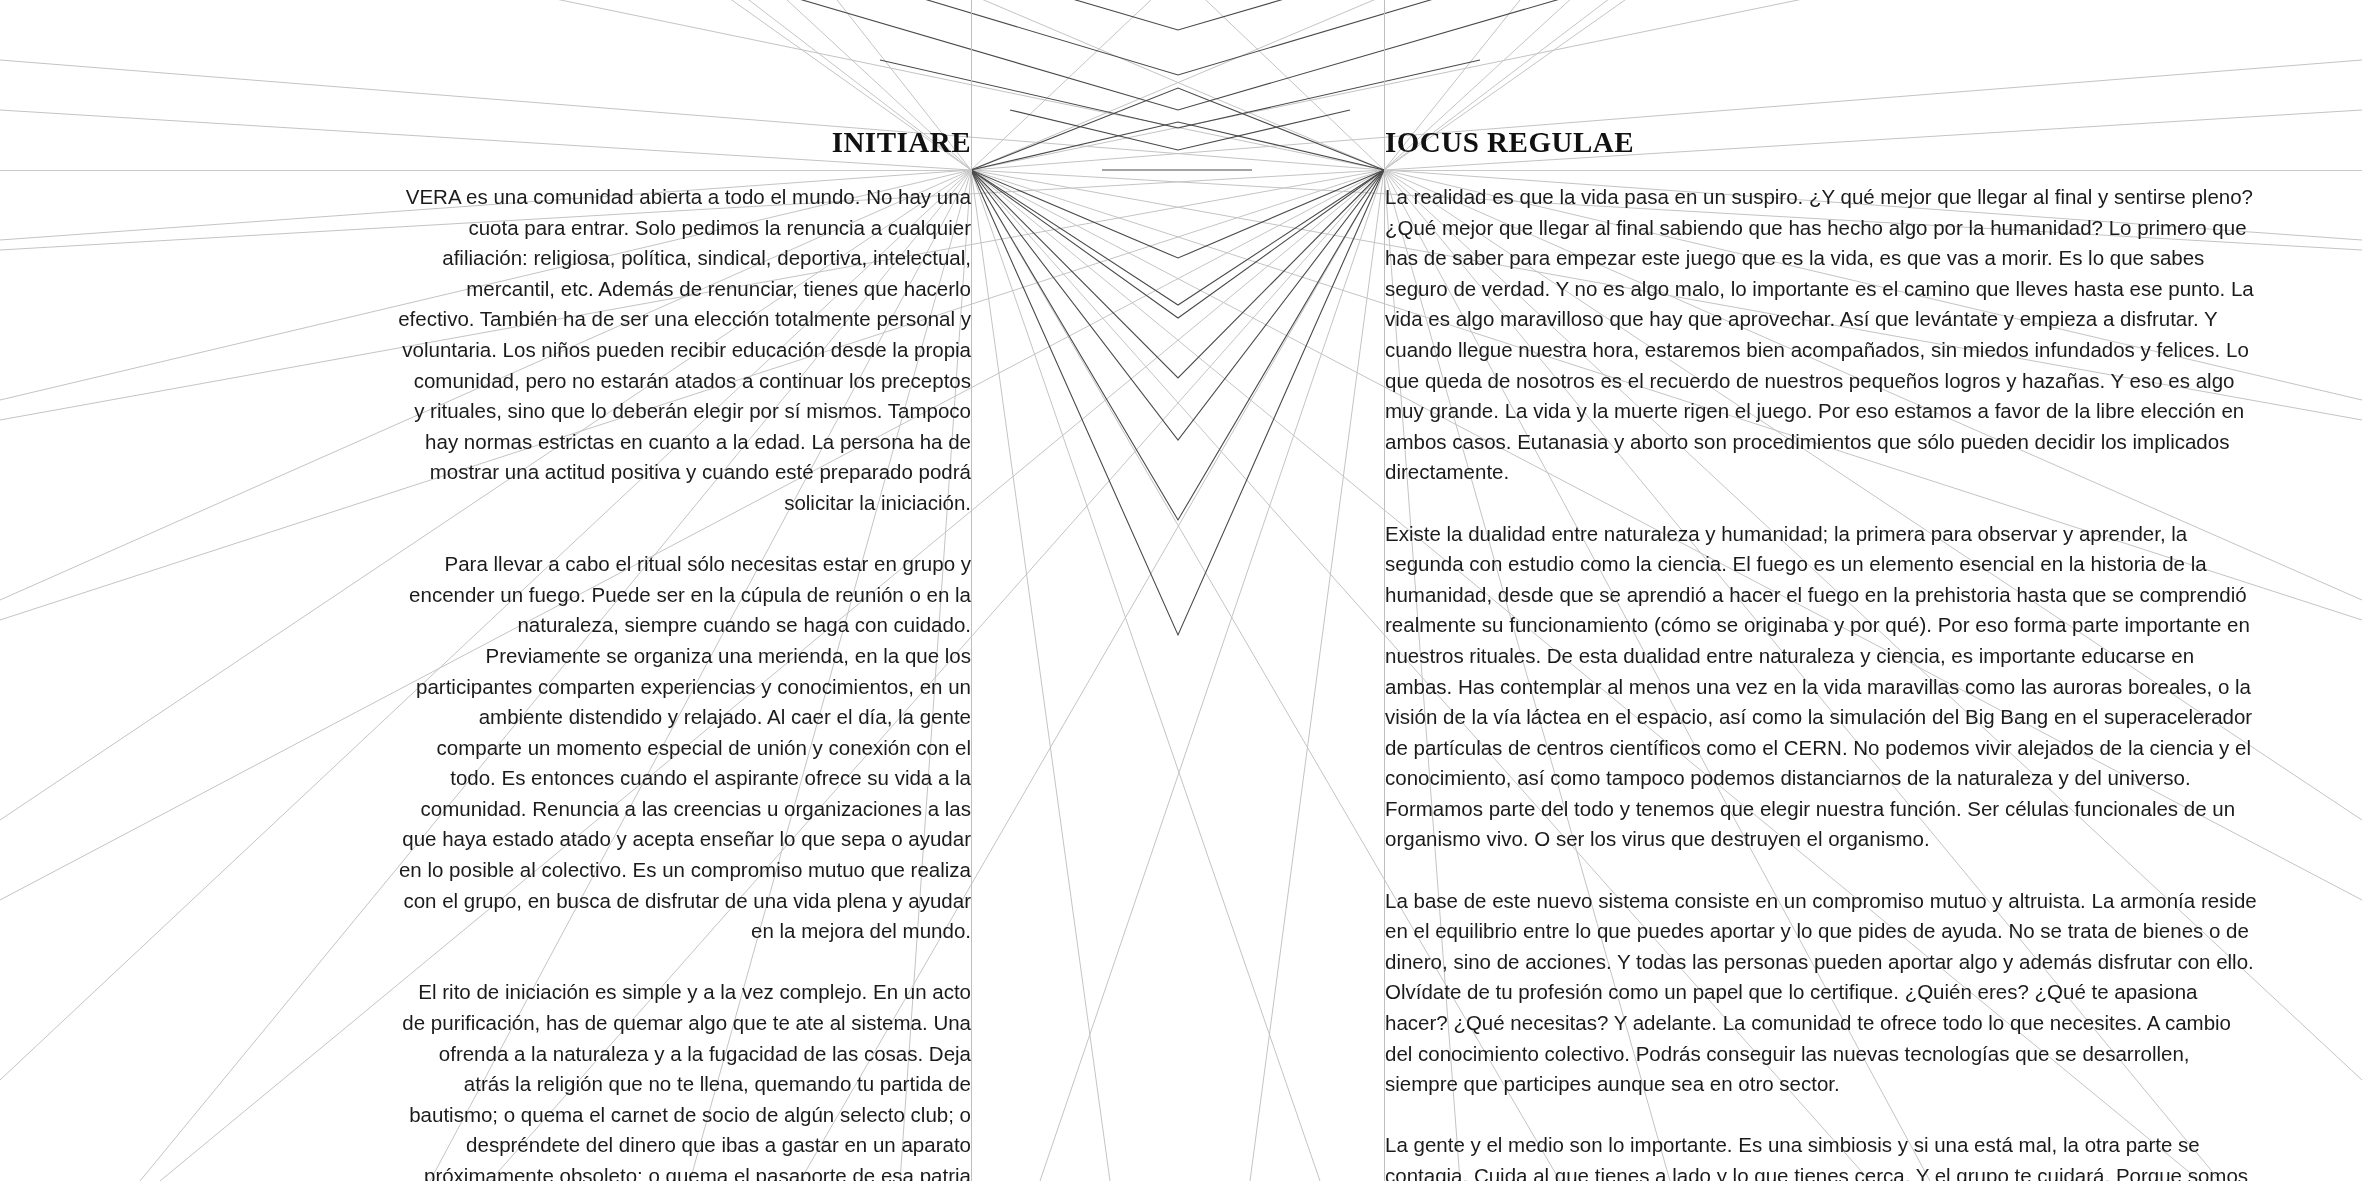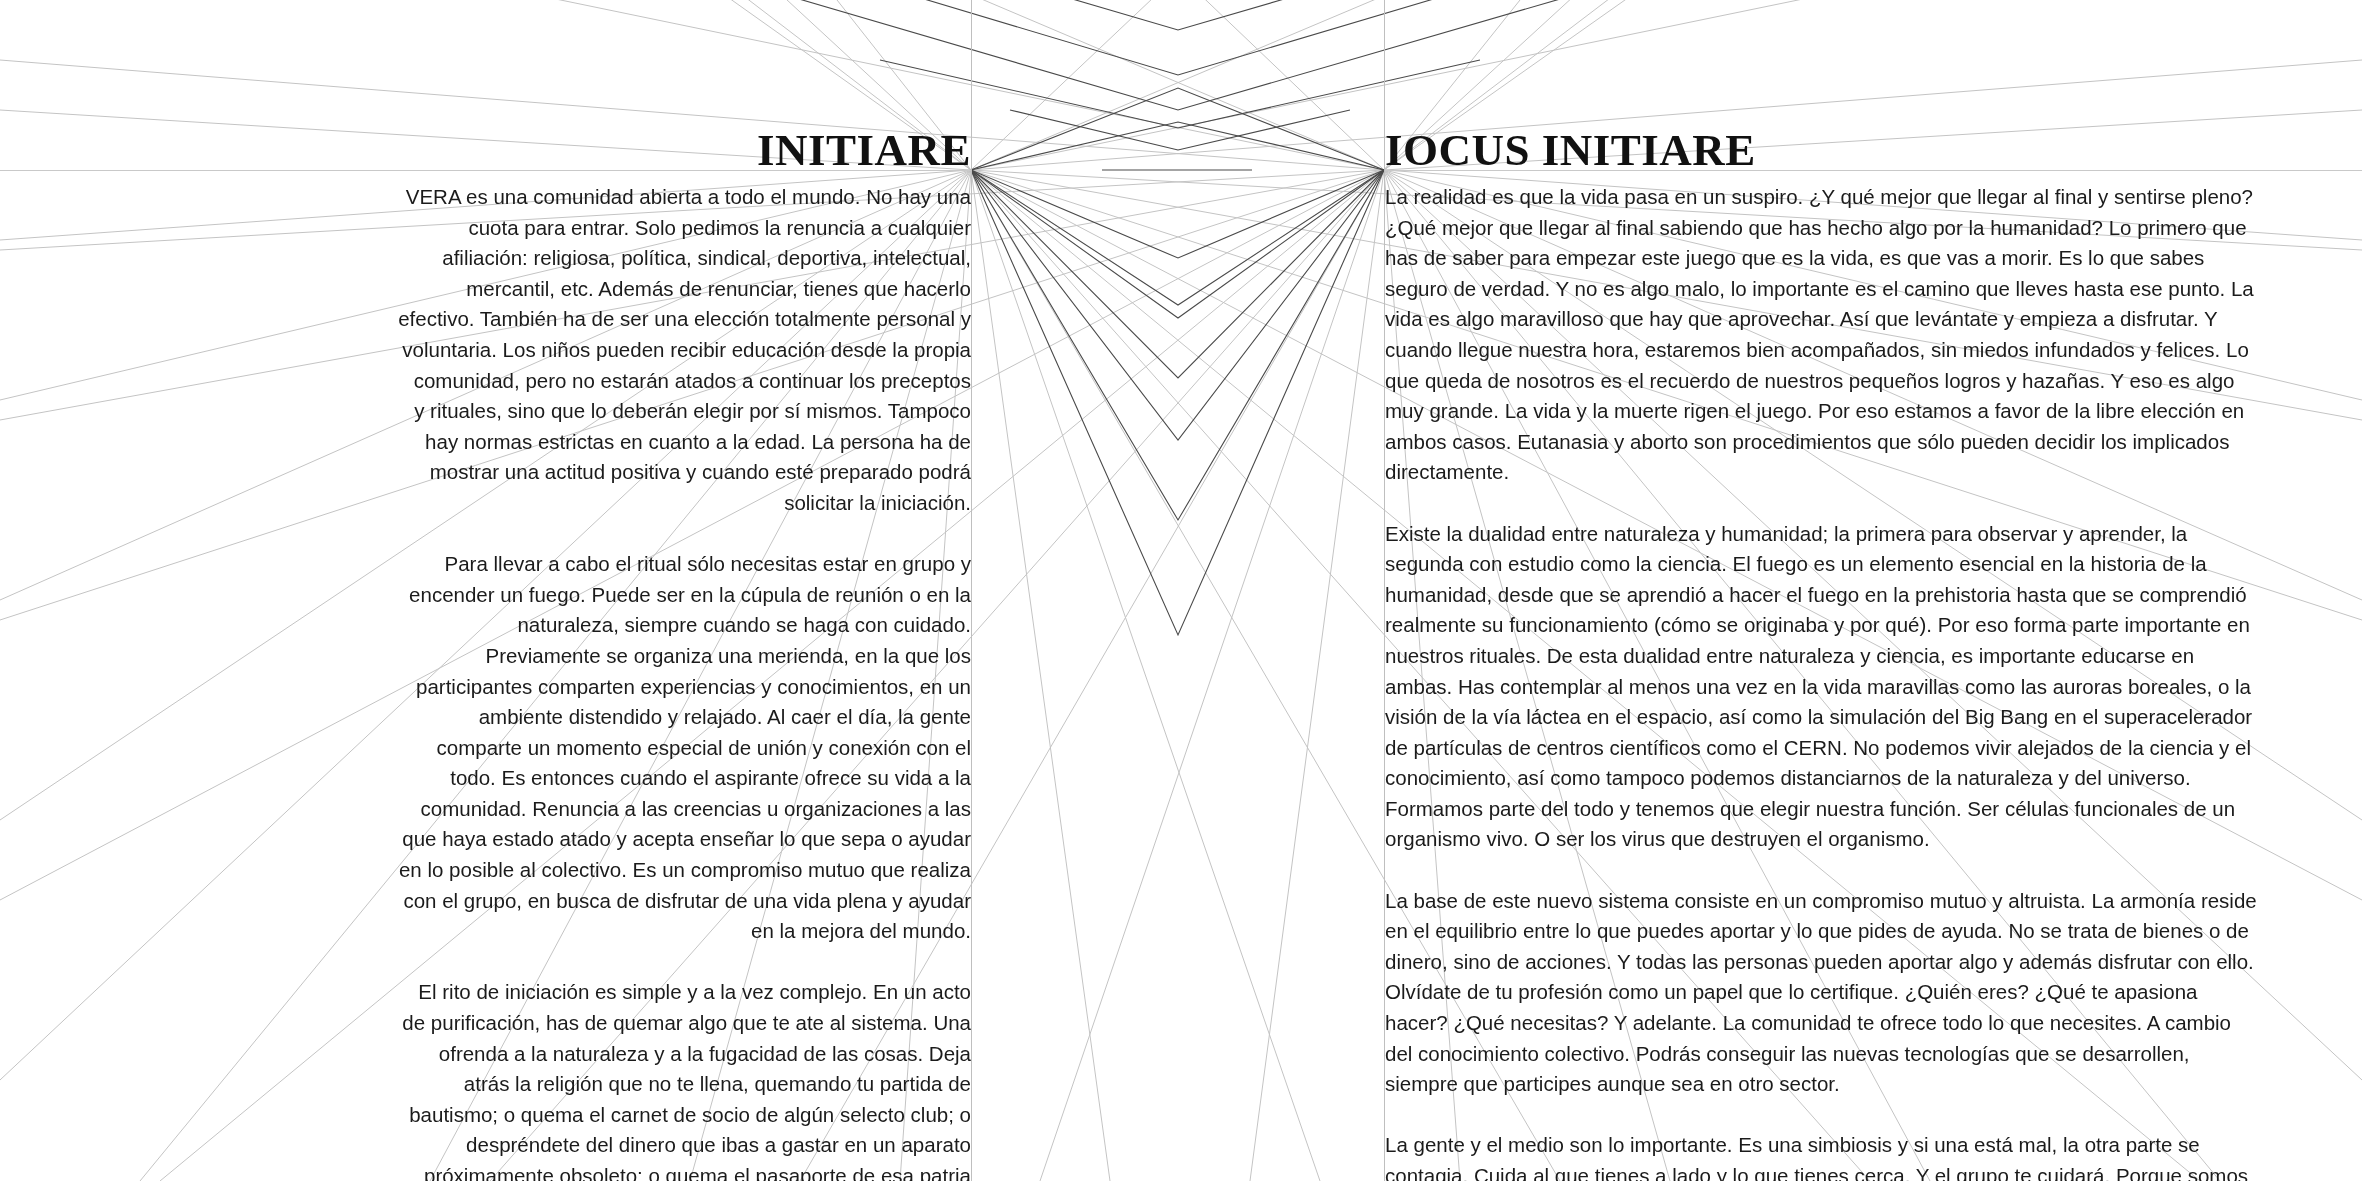--- a/index.html
+++ b/index.html
@@ -41,21 +41,21 @@
     background: #bfbfbf;
   }
   .gutter-left  { left: 971px; }
   .gutter-right { left: 1384px; }
 
   h1.heading {
     margin: 0;
     padding: 0;
     font-family: "Liberation Serif", serif;
     font-weight: bold;
-    font-size: 45px;
+    font-size: 29px;
     letter-spacing: 0.5px;
     color: #111111;
     line-height: 1;
     position: absolute;
     white-space: nowrap;
   }
   .heading-left {
     right: 0;
     top: 128px;
   }
@@ -194,21 +194,21 @@
     <h1 class="heading heading-left">INITIARE</h1>
   </div>
 
   <div class="body-block body-left">
     <p>VERA es una comunidad abierta a todo el mundo. No hay una cuota para entrar. Solo pedimos la renuncia a cualquier afiliación: religiosa, política, sindical, deportiva, intelectual, mercantil, etc. Además de renunciar, tienes que hacerlo efectivo. También ha de ser una elección totalmente personal y voluntaria. Los niños pueden recibir educación desde la propia comunidad, pero no estarán atados a continuar los preceptos y rituales, sino que lo deberán elegir por sí mismos. Tampoco hay normas estrictas en cuanto a la edad. La persona ha de mostrar una actitud positiva y cuando esté preparado podrá solicitar la iniciación.</p>
     <p>Para llevar a cabo el ritual sólo necesitas estar en grupo y encender un fuego. Puede ser en la cúpula de reunión o en la naturaleza, siempre cuando se haga con cuidado. Previamente se organiza una merienda, en la que los participantes comparten experiencias y conocimientos, en un ambiente distendido y relajado. Al caer el día, la gente comparte un momento especial de unión y conexión con el todo. Es entonces cuando el aspirante ofrece su vida a la comunidad. Renuncia a las creencias u organizaciones a las que haya estado atado y acepta enseñar lo que sepa o ayudar en lo posible al colectivo. Es un compromiso mutuo que realiza con el grupo, en busca de disfrutar de una vida plena y ayudar en la mejora del mundo.</p>
     <p>El rito de iniciación es simple y a la vez complejo. En un acto de purificación, has de quemar algo que te ate al sistema. Una ofrenda a la naturaleza y a la fugacidad de las cosas. Deja atrás la religión que no te llena, quemando tu partida de bautismo; o quema el carnet de socio de algún selecto club; o despréndete del dinero que ibas a gastar en un aparato próximamente obsoleto; o quema el pasaporte de esa patria perdida.</p>
   </div>
 
   <div class="page page-right">
-    <h1 class="heading heading-right">IOCUS INITIARE</h1>
+    <h1 class="heading heading-right">IOCUS REGULAE</h1>
   </div>
 
   <div class="body-block body-right">
     <p>La realidad es que la vida pasa en un suspiro. ¿Y qué mejor que llegar al final y sentirse pleno? ¿Qué mejor que llegar al final sabiendo que has hecho algo por la humanidad? Lo primero que has de saber para empezar este juego que es la vida, es que vas a morir. Es lo que sabes seguro de verdad. Y no es algo malo, lo importante es el camino que lleves hasta ese punto. La vida es algo maravilloso que hay que aprovechar. Así que levántate y empieza a disfrutar. Y cuando llegue nuestra hora, estaremos bien acompañados, sin miedos infundados y felices. Lo que queda de nosotros es el recuerdo de nuestros pequeños logros y hazañas. Y eso es algo muy grande. La vida y la muerte rigen el juego. Por eso estamos a favor de la libre elección en ambos casos. Eutanasia y aborto son procedimientos que sólo pueden decidir los implicados directamente.</p>
     <p>Existe la dualidad entre naturaleza y humanidad; la primera para observar y aprender, la segunda con estudio como la ciencia. El fuego es un elemento esencial en la historia de la humanidad, desde que se aprendió a hacer el fuego en la prehistoria hasta que se comprendió realmente su funcionamiento (cómo se originaba y por qué). Por eso forma parte importante en nuestros rituales. De esta dualidad entre naturaleza y ciencia, es importante educarse en ambas. Has contemplar al menos una vez en la vida maravillas como las auroras boreales, o la visión de la vía láctea en el espacio, así como la simulación del Big Bang en el superacelerador de partículas de centros científicos como el CERN. No podemos vivir alejados de la ciencia y el conocimiento, así como tampoco podemos distanciarnos de la naturaleza y del universo. Formamos parte del todo y tenemos que elegir nuestra función. Ser células funcionales de un organismo vivo. O ser los virus que destruyen el organismo.</p>
     <p>La base de este nuevo sistema consiste en un compromiso mutuo y altruista. La armonía reside en el equilibrio entre lo que puedes aportar y lo que pides de ayuda. No se trata de bienes o de dinero, sino de acciones. Y todas las personas pueden aportar algo y además disfrutar con ello. Olvídate de tu profesión como un papel que lo certifique. ¿Quién eres? ¿Qué te apasiona hacer? ¿Qué necesitas? Y adelante. La comunidad te ofrece todo lo que necesites. A cambio del conocimiento colectivo. Podrás conseguir las nuevas tecnologías que se desarrollen, siempre que participes aunque sea en otro sector.</p>
     <p>La gente y el medio son lo importante. Es una simbiosis y si una está mal, la otra parte se contagia. Cuida al que tienes a lado y lo que tienes cerca. Y el grupo te cuidará. Porque somos todos parte de algo más grande. Somos seres universales. Somos parte de una misma especie. Pequeñas partículas de este gran universo.</p>
   </div>
 
 </div>

